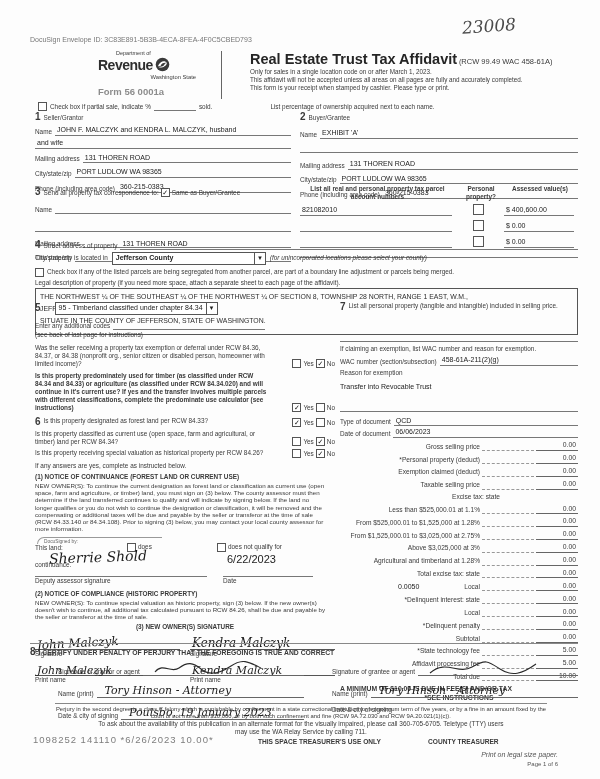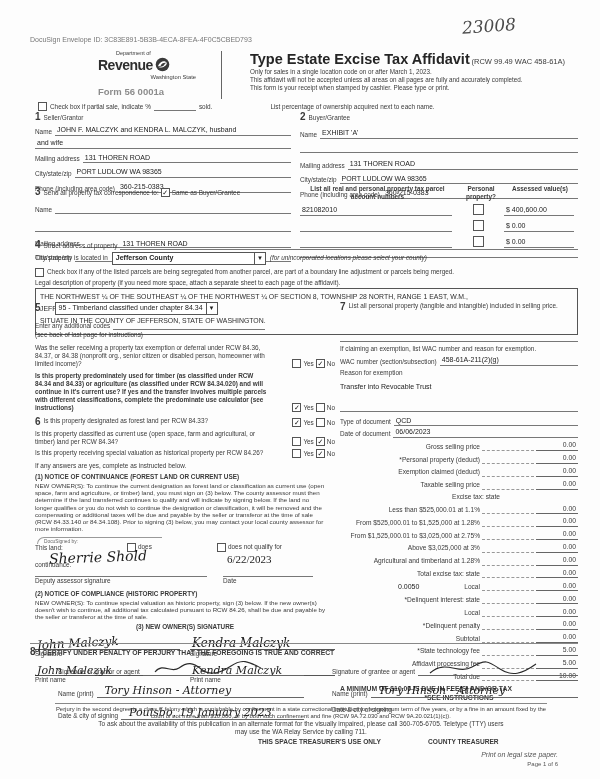--- a/index.html
+++ b/index.html
@@ -3,21 +3,21 @@
 <meta charset="utf-8">
 <style>
   html,body{margin:0;padding:0;background:#e9e9e9;}
   #page{position:relative;width:600px;height:779px;background:#fdfdfd;overflow:hidden;
         font-family:"Liberation Sans",sans-serif;color:#3a3a3a;font-size:6.4px;line-height:1.25;}
   .abs{position:absolute;}
   .bold{font-weight:bold;}
   .it{font-style:italic;}
   .gray{color:#777;}
   .script{font-family:"DejaVu Serif",serif;font-style:italic;color:#1c1c1c;}
-  .mono{font-family:Liberation Serif, serif;}
+  .mono{font-family:Liberation Sans, sans-serif;}
   .cb{display:inline-block;width:7px;height:7px;border:1px solid #555;text-align:center;
       line-height:7px;font-size:7px;color:#111;background:#fff;vertical-align:-1px;flex:none;}
   .cb.big{width:9px;height:9px;line-height:9px;font-size:8px;}
   .u{display:inline-block;border-bottom:1px solid #777;height:8px;vertical-align:baseline;}
   .uv{border-bottom:1px solid #777;padding:0 2px;font-size:7px;color:#222;white-space:nowrap;}
   .frow{display:flex;align-items:flex-end;margin-top:5px;}
   .frow .lbl{white-space:nowrap;margin-right:3px;}
   .frow .fill{flex:1;border-bottom:1px solid #777;font-size:7px;color:#222;padding:0 2px;min-height:8px;}
   .secnum{font-size:10px;font-weight:bold;margin-right:3px;line-height:1;}
   .dd{display:inline-flex;border:1px solid #555;align-items:stretch;font-size:7px;color:#222;background:#fff;}
@@ -64,21 +64,21 @@
             <path d="M12 6 C11 10,5 12,3 9.5 C6 10.5,9.5 9,10 6.5 Z" fill="#fff"></path>
           </svg>
         </span>
       </div>
       <div style="font-size:5.8px;text-align:right;">Washington State</div>
       <div class="bold" style="font-size:9.5px;color:#8c8c8c;margin-top:4px;">Form 56 0001a</div>
     </div>
     <div style="width:1px;background:#666;height:48px;margin:1px 7px 0 4px;"></div>
     <div style="flex:1;">
       <div>
-        <span class="bold" style="font-size:14.5px;color:#252525;">Type Estate Excise Tax Affidavit</span>
+        <span class="bold" style="font-size:14.5px;color:#252525;">Real Estate Trust Tax Affidavit</span>
         <span style="font-size:7.5px;">(RCW 99.49 WAC 458-61A)</span>
       </div>
       <div style="font-size:6.3px;">Only for sales in a single location code on or after March 1, 2023.</div>
       <div style="font-size:6.3px;">This affidavit will not be accepted unless all areas on all pages are fully and accurately completed.</div>
       <div style="font-size:6.3px;">This form is your receipt when stamped by cashier. Please type or print.</div>
     </div>
   </div>
 
   <div class="abs" style="left:38px;top:102px;width:540px;display:flex;align-items:flex-end;">
     <span class="cb"></span>
@@ -509,18 +509,19 @@
         </div>
         <div class="s8row">
           <span class="lbl">Date &amp; city of signing</span>
         </div>
       </div>
     </div>
   </div>
 
   <div class="abs" style="left:55px;top:703px;width:492px;text-align:center;font-size:5.9px;line-height:1.2;border-top:1px solid #888;padding-top:2px;">Perjury in the second degree is a class C felony which is punishable by confinement in a state correctional institution for a maximum term of five years, or by a fine in an amount fixed by the court of not more than $10,000, or by both such confinement and fine (RCW 9A.72.030 and RCW 9A.20.021(1)(c)).</div>
   <div class="abs" style="left:95px;top:720px;width:412px;text-align:center;font-size:6.5px;line-height:1.25;">To ask about the availability of this publication in an alternate format for the visually impaired, please call 360-705-6705. Teletype (TTY) users may use the WA Relay Service by calling 711.</div>
+  <div class="abs mono" style="left:33px;top:734px;font-size:9.5px;letter-spacing:1px;color:#7d7d7d;">1098252 141110 *6/26/2023 10.00*</div>
   <div class="abs bold" style="left:258px;top:738px;font-size:6.6px;">THIS SPACE TREASURER'S USE ONLY</div>
   <div class="abs bold" style="left:428px;top:738px;font-size:6.6px;">COUNTY TREASURER</div>
   <div class="abs it" style="right:42px;top:751px;font-size:7px;color:#555;">Print on legal size paper.</div>
   <div class="abs" style="right:42px;top:761px;font-size:6px;color:#555;">Page 1 of 6</div>
 
 </div>
 
 </body></html>

